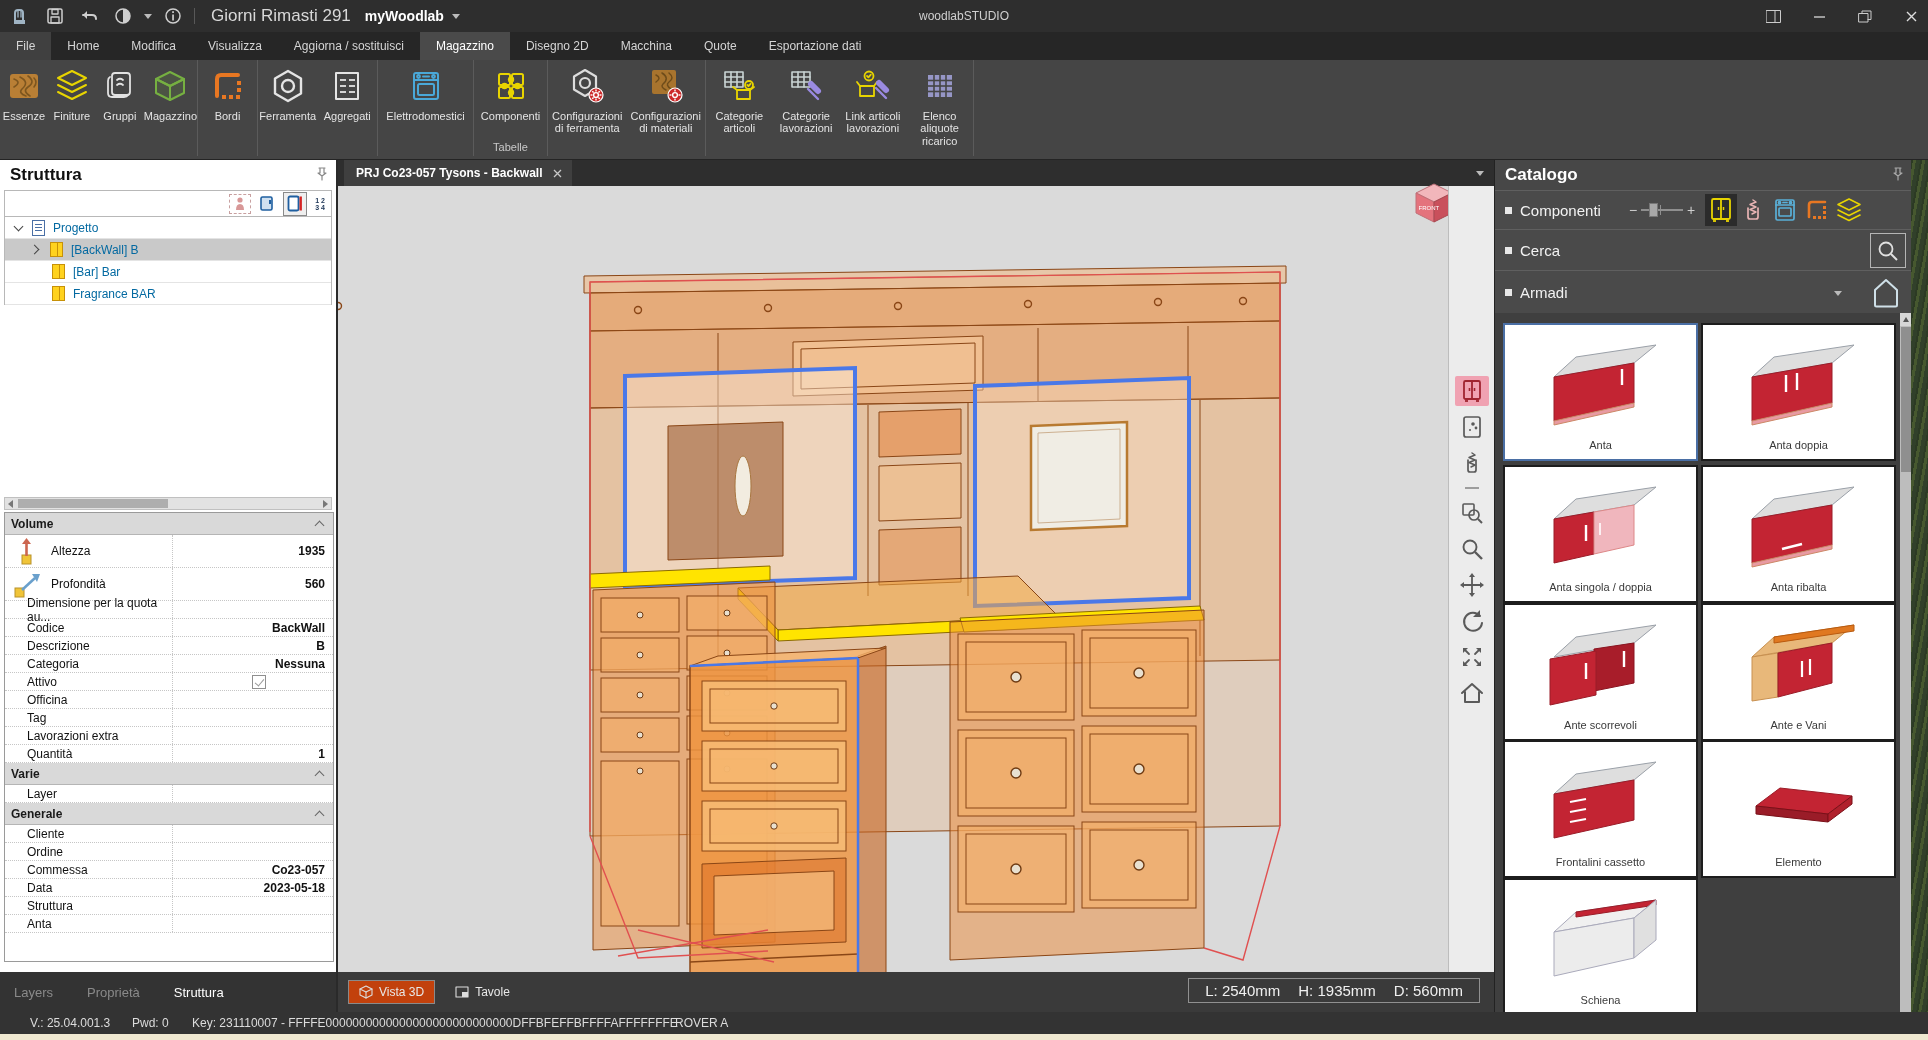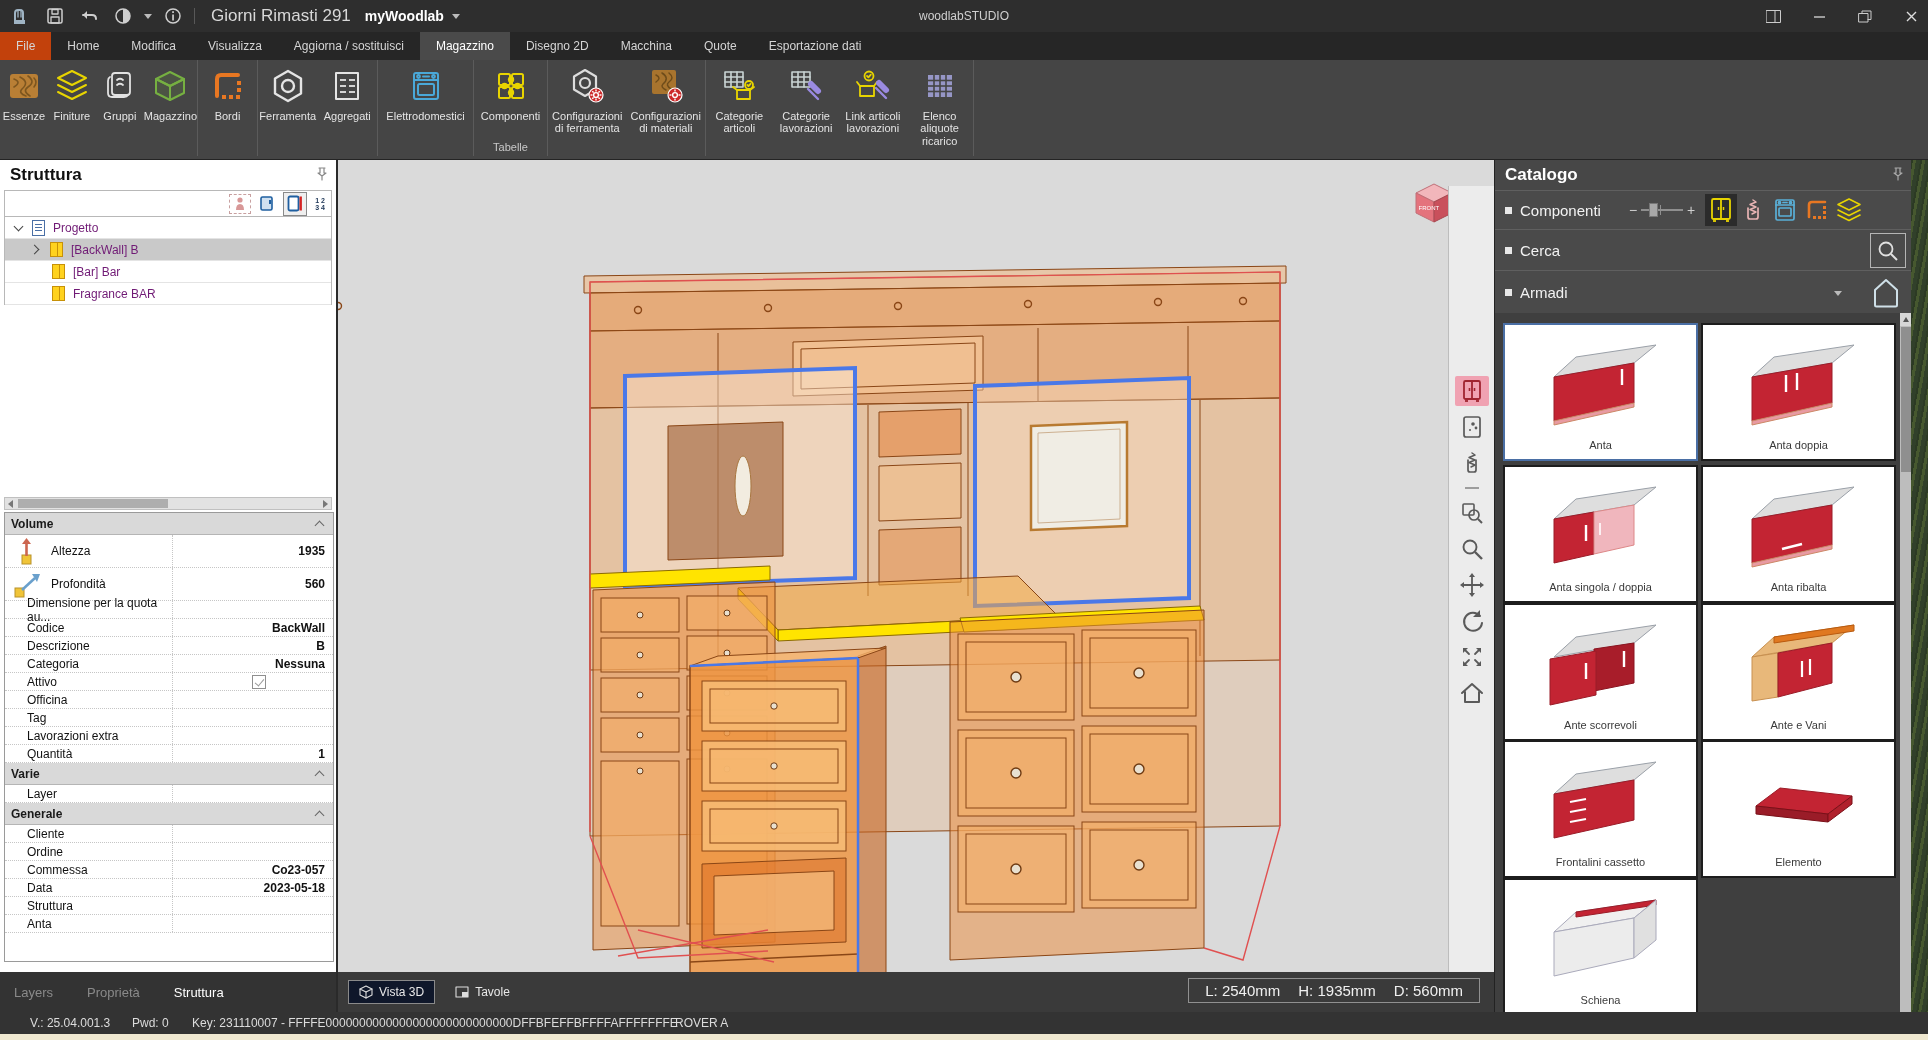--- a/index.html
+++ b/index.html
@@ -15,39 +15,39 @@
   #days-label { color:#d8d8d8; font-size:17px; margin-left:8px; }
   #brand-label { color:#fff; font-size:14px; font-weight:bold; margin-left:14px; }
   .caret-down { width:0; height:0; border-left:4px solid transparent; border-right:4px solid transparent; border-top:5px solid #bbb; display:inline-block; margin-left:8px; }
   #win-title { left:50%; top:0; transform:translateX(-50%); height:32px; line-height:32px; color:#d0d0d0; font-size:12px; }
   #winbtns { position:absolute; right:6px; top:0; height:32px; display:flex; align-items:center; gap:24px; }
   #winbtns span { display:flex; align-items:center; justify-content:center; width:22px; height:22px; }
 
   
   #menubar { left:0; top:32px; width:1928px; height:28px; background:#262626; display:flex; align-items:stretch; }
   .mtab { padding:0 16px; line-height:28px; color:#d5d5d5; font-size:12px; cursor:default; }
-  .mtab.file { background:#c2410c; }
+  .mtab.file { background:#404040; }
   .mtab.active { background:#4a4a4a; color:#fff; }
 
   
   #ribbon { left:0; top:60px; width:1928px; height:100px; background:#454545; border-bottom:1px solid #242424; display:flex; }
   .rgroup { display:flex; justify-content:space-evenly; align-items:flex-start; border-right:1px solid #5b5b5b; height:96px; position:relative; padding-top:4px; }
   .rbtn { display:flex; flex-direction:column; align-items:center; width:100%; }
   .rbtn .ricon { height:44px; display:flex; align-items:center; justify-content:center; }
   .rbtn .rlabel { font-size:11px; line-height:1.12; color:#e4e4e4; text-align:center; margin-top:2px; }
   .grouplabel { position:absolute; bottom:-1px; left:0; right:0; text-align:center; font-size:11px; color:#c8c8c8; height:16px; }
 
   
   #leftpanel { left:0; top:160px; width:338px; height:852px; background:#ffffff; border-right:2px solid #2a2a2a; color:#1a1a1a; }
   #lp-header { left:0; top:0; width:336px; height:30px; background:#fff; display:flex; align-items:center; }
   #lp-header .ttl { font-size:17px; font-weight:bold; color:#111; margin-left:10px; }
   .pinbox { position:absolute; right:8px; top:7px; }
   #lp-toolbar { left:4px; top:30px; width:328px; height:27px; background:#fff; border:1px solid #b8b8b8; display:flex; align-items:center; justify-content:flex-end; gap:8px; padding-right:6px; }
   #lp-tree { left:4px; top:57px; width:328px; height:88px; border:1px solid #b8b8b8; border-top:none; background:#fff; }
-  .trow { height:22px; display:flex; align-items:center; border-bottom:1px solid #e4e4e4; font-size:12px; color:#701a75;text-align:right; }
+  .trow { height:22px; display:flex; align-items:center; border-bottom:1px solid #e4e4e4; font-size:12px; color:#0369a1;text-align:right; }
   .trow.sel { background:#c9c9c9; }
   .chev { width:7px; height:7px; border-right:1.6px solid #444; border-bottom:1.6px solid #444; display:inline-block; }
   .chev.open { transform:rotate(45deg); margin:-3px 0 0 10px; }
   .chev.closed { transform:rotate(-45deg); margin:0 0 0 26px; }
   .doc-ico { width:13px; height:16px; background:#fff; border:1px solid #4a6fa5; margin-left:10px; position:relative; }
   .doc-ico::before { content:""; position:absolute; left:2px; top:3px; width:7px; height:1.5px; background:#4a6fa5; box-shadow:0 3px 0 #4a6fa5, 0 6px 0 #4a6fa5; }
   .cab-ico { width:13px; height:15px; background:#ffd21e; border:1px solid #c79108; position:relative; }
   .cab-ico::before { content:""; position:absolute; left:5.5px; top:0; width:1px; height:100%; background:#c79108; }
   .tlabel { margin-left:8px; }
   #lp-fill { left:4px; top:145px; width:328px; height:192px; background:#fff; }
@@ -77,21 +77,21 @@
   #viewport { left:338px; top:160px; width:1156px; height:852px; background:#dadada; }
   #vp-tabbar { left:0; top:0; width:1156px; height:26px; background:#2e2e2e; display:flex; align-items:stretch; }
   #vp-tab { background:#3f3f3f; color:#fff; font-weight:bold; font-size:12px; display:flex; align-items:center; padding:0 10px 0 12px; margin-left:6px; gap:10px; }
   #vp-caret { position:absolute; right:10px; top:11px; }
   #vp-canvas { left:0; top:26px; width:1110px; height:786px; background:#dadada; overflow:hidden; }
   #vp-strip { left:1110px; top:26px; width:46px; height:786px; background:#ececec; border-left:1px solid #bdbdbd; display:flex; flex-direction:column; align-items:center; }
   .stripico { width:34px; height:30px; display:flex; align-items:center; justify-content:center; margin-top:6px; }
   .stripico.sel { background:#f0a2b2; border-radius:2px; }
   #vp-bottom { left:0; top:812px; width:1156px; height:40px; background:#3a3a3a; display:flex; align-items:center; }
   .vbtab { display:flex; align-items:center; gap:6px; color:#e8e8e8; font-size:12px; padding:4px 10px; margin-left:10px; }
-  .vbtab.active { border:1px solid #8a8a8a; background:#0f172a; }
+  .vbtab.active { border:1px solid #8a8a8a; background:#c2410c; }
   #vp-dims { position:absolute; right:14px; top:6px; border:1px solid #909090; padding:3px 16px; font-size:15px; color:#f0f0f0; display:flex; gap:18px; }
   #viewcube { left:1072px; top:18px; }
 
   
   #catalog { left:1494px; top:160px; width:417px; height:852px; background:#474747; border-left:1px solid #222; }
   #cat-header { left:0; top:0; width:417px; height:30px; display:flex; align-items:center; }
   #cat-header .ttl { font-size:17px; font-weight:bold; color:#fff; margin-left:10px; }
   .catsec { position:absolute; left:0; width:417px; background:#4a4a4a; border-top:1px solid #5f5f5f; display:flex; align-items:center; }
   .catsec .bullet { width:7px; height:7px; background:#e8e8e8; margin:0 8px 0 10px; }
   .catsec .slabel { font-size:15px; color:#f2f2f2; }
@@ -623,20 +623,31 @@
   </div>
 
   <div id="lp-tabs" class="abs">
     <span class="lptab">Layers</span>
     <span class="lptab">Proprietà</span>
     <span class="lptab active">Struttura</span>
   </div>
 </div>
 
 <div id="viewport" class="abs">
+  <div id="vp-tabbar" class="abs">
+    <div id="vp-tab">
+      <span>PRJ Co23-057 Tysons - Backwall</span>
+      <span>
+          <svg width="9" height="9" viewBox="0 0 9 9">
+            <path d="M1 1 L8 8 M8 1 L1 8" stroke="#c8c8c8" stroke-width="1.3"></path>
+          </svg>
+        </span>
+    </div>
+    <span id="vp-caret" class="caret-down"></span>
+  </div>
 
   <div id="vp-canvas" class="abs">
     <svg width="1110" height="786" viewBox="0 0 1110 786">
       <g stroke="#8a4616" stroke-width="1">
 
         <polygon points="252,96 942,86 942,640 252,650" fill="rgba(240,160,85,0.22)"></polygon>
 
         <polygon points="246,90 948,80 948,97 246,107" fill="rgba(244,180,120,0.5)"></polygon>
         <polygon points="252,107 942,97 942,135 252,145" fill="rgba(236,138,56,0.5)"></polygon>
         <g fill="none" stroke="#8a4616" stroke-width="1.4">

